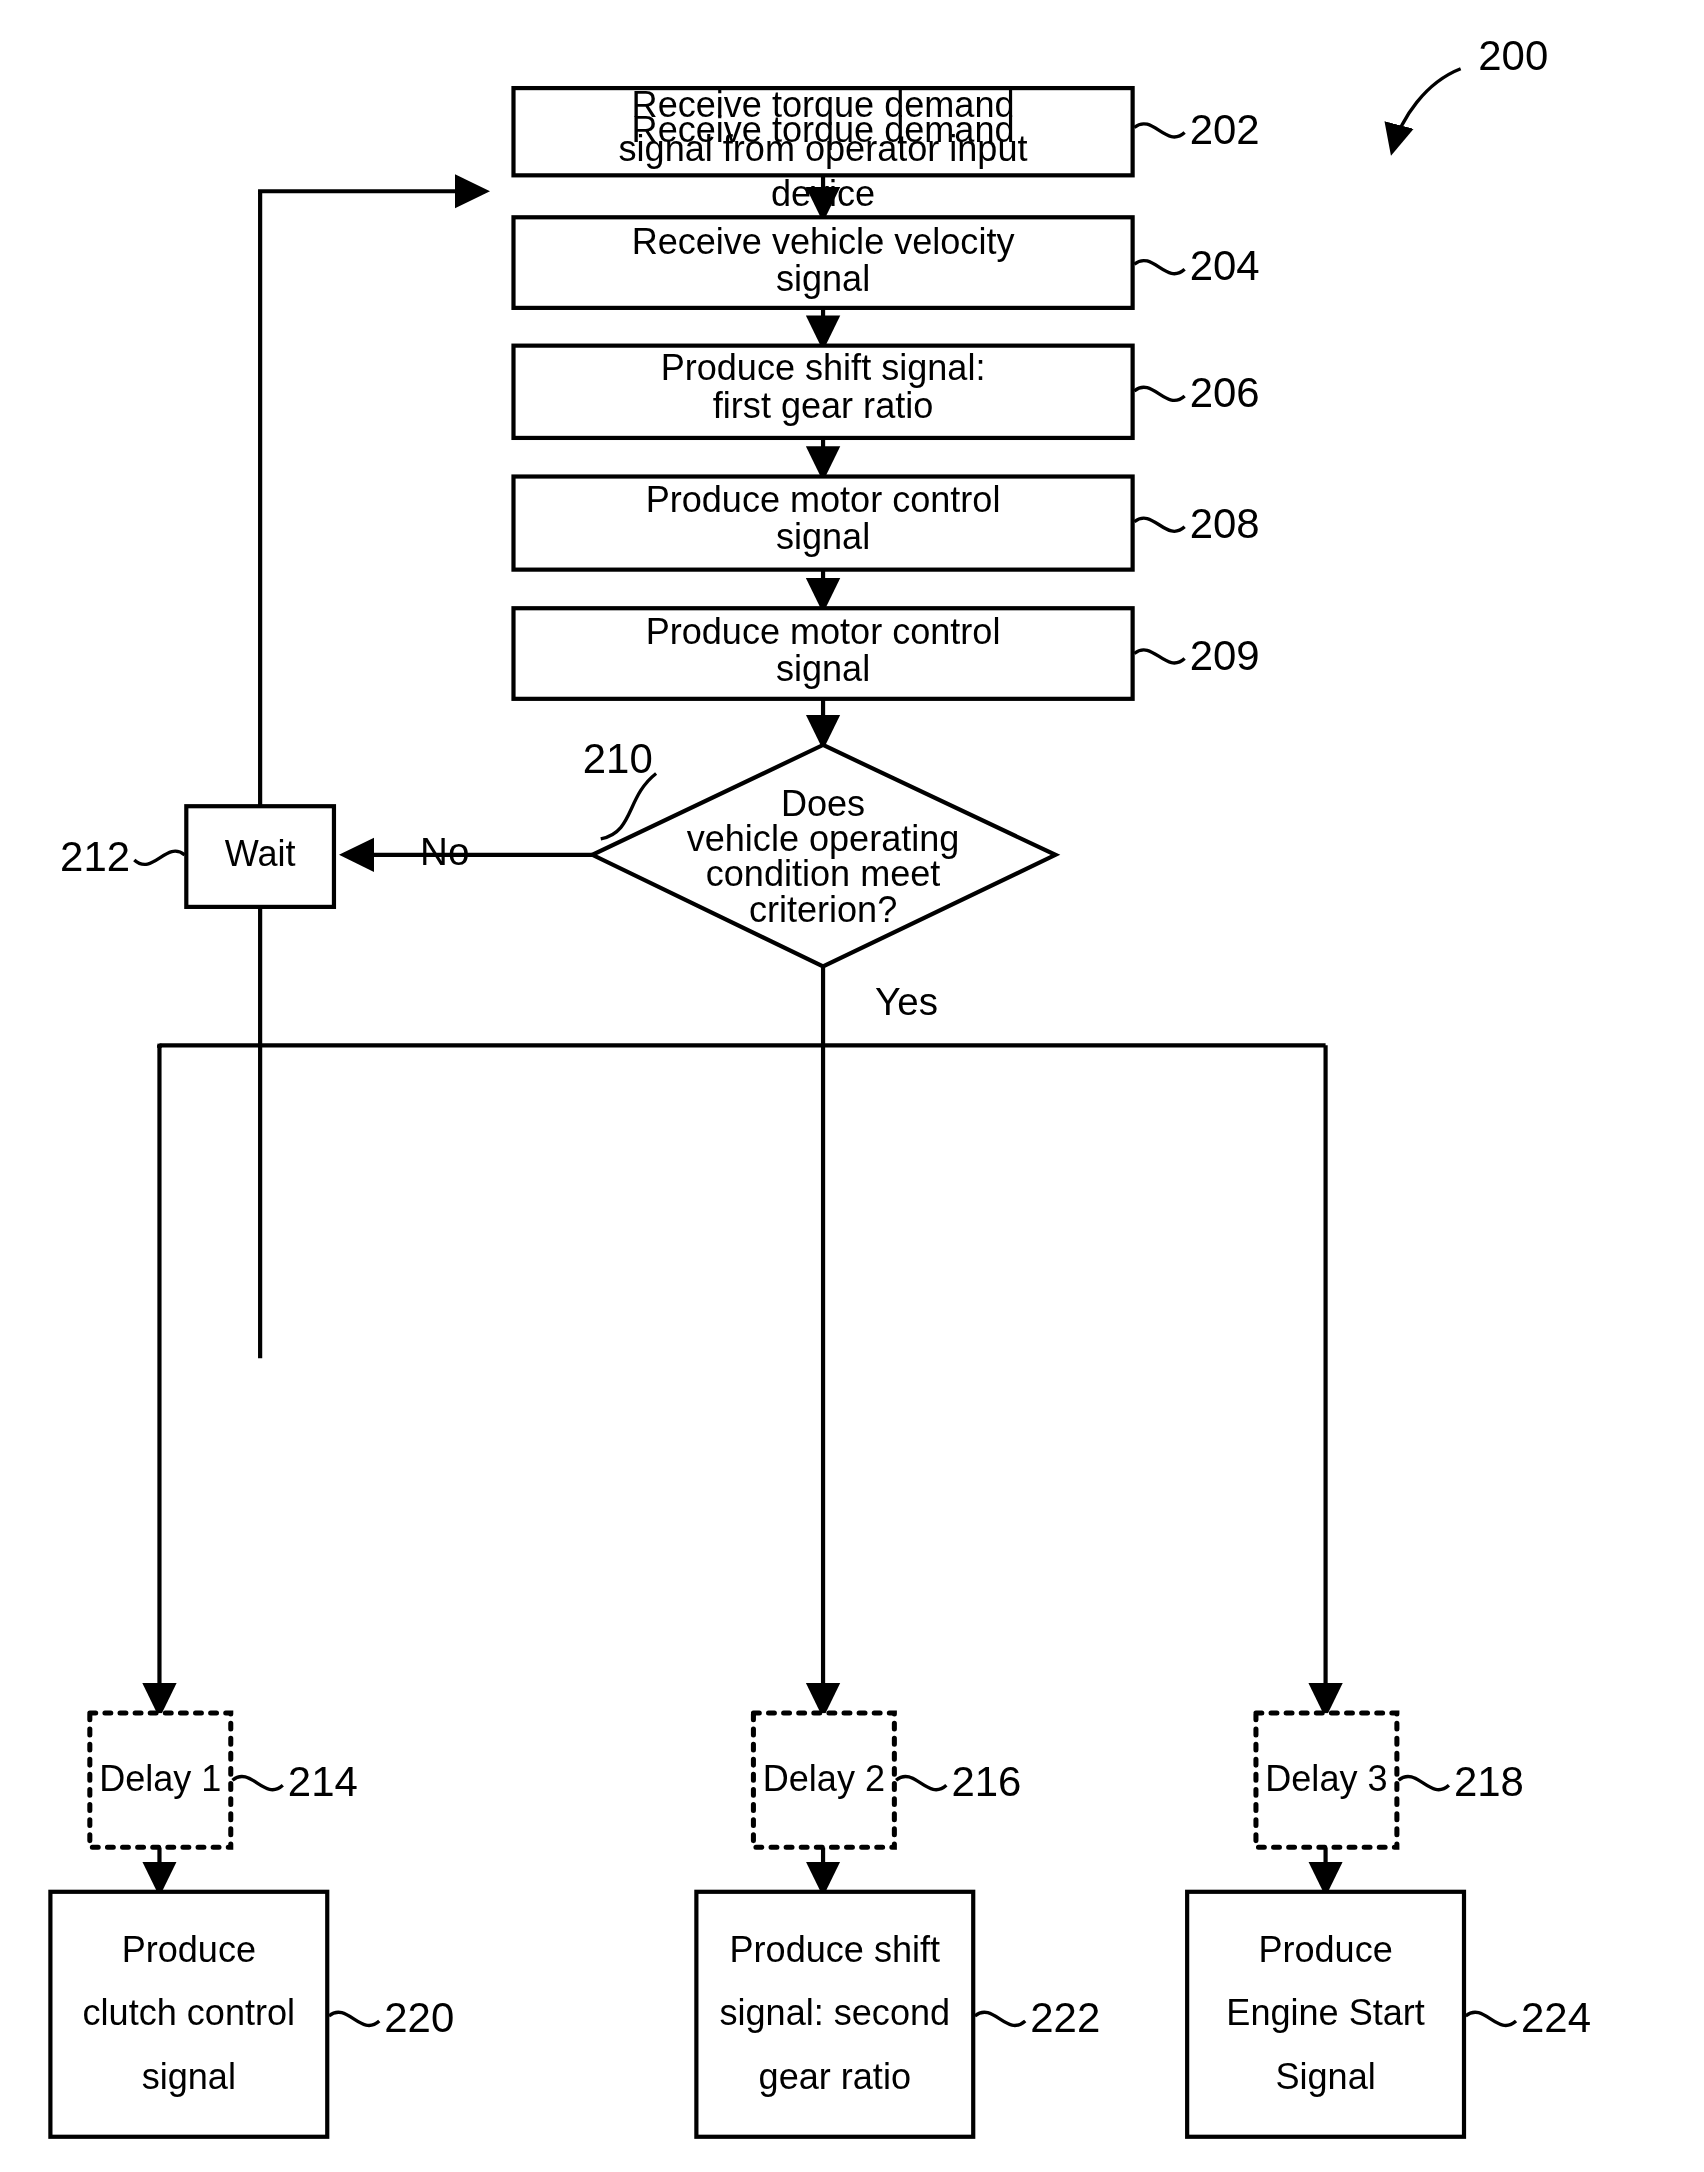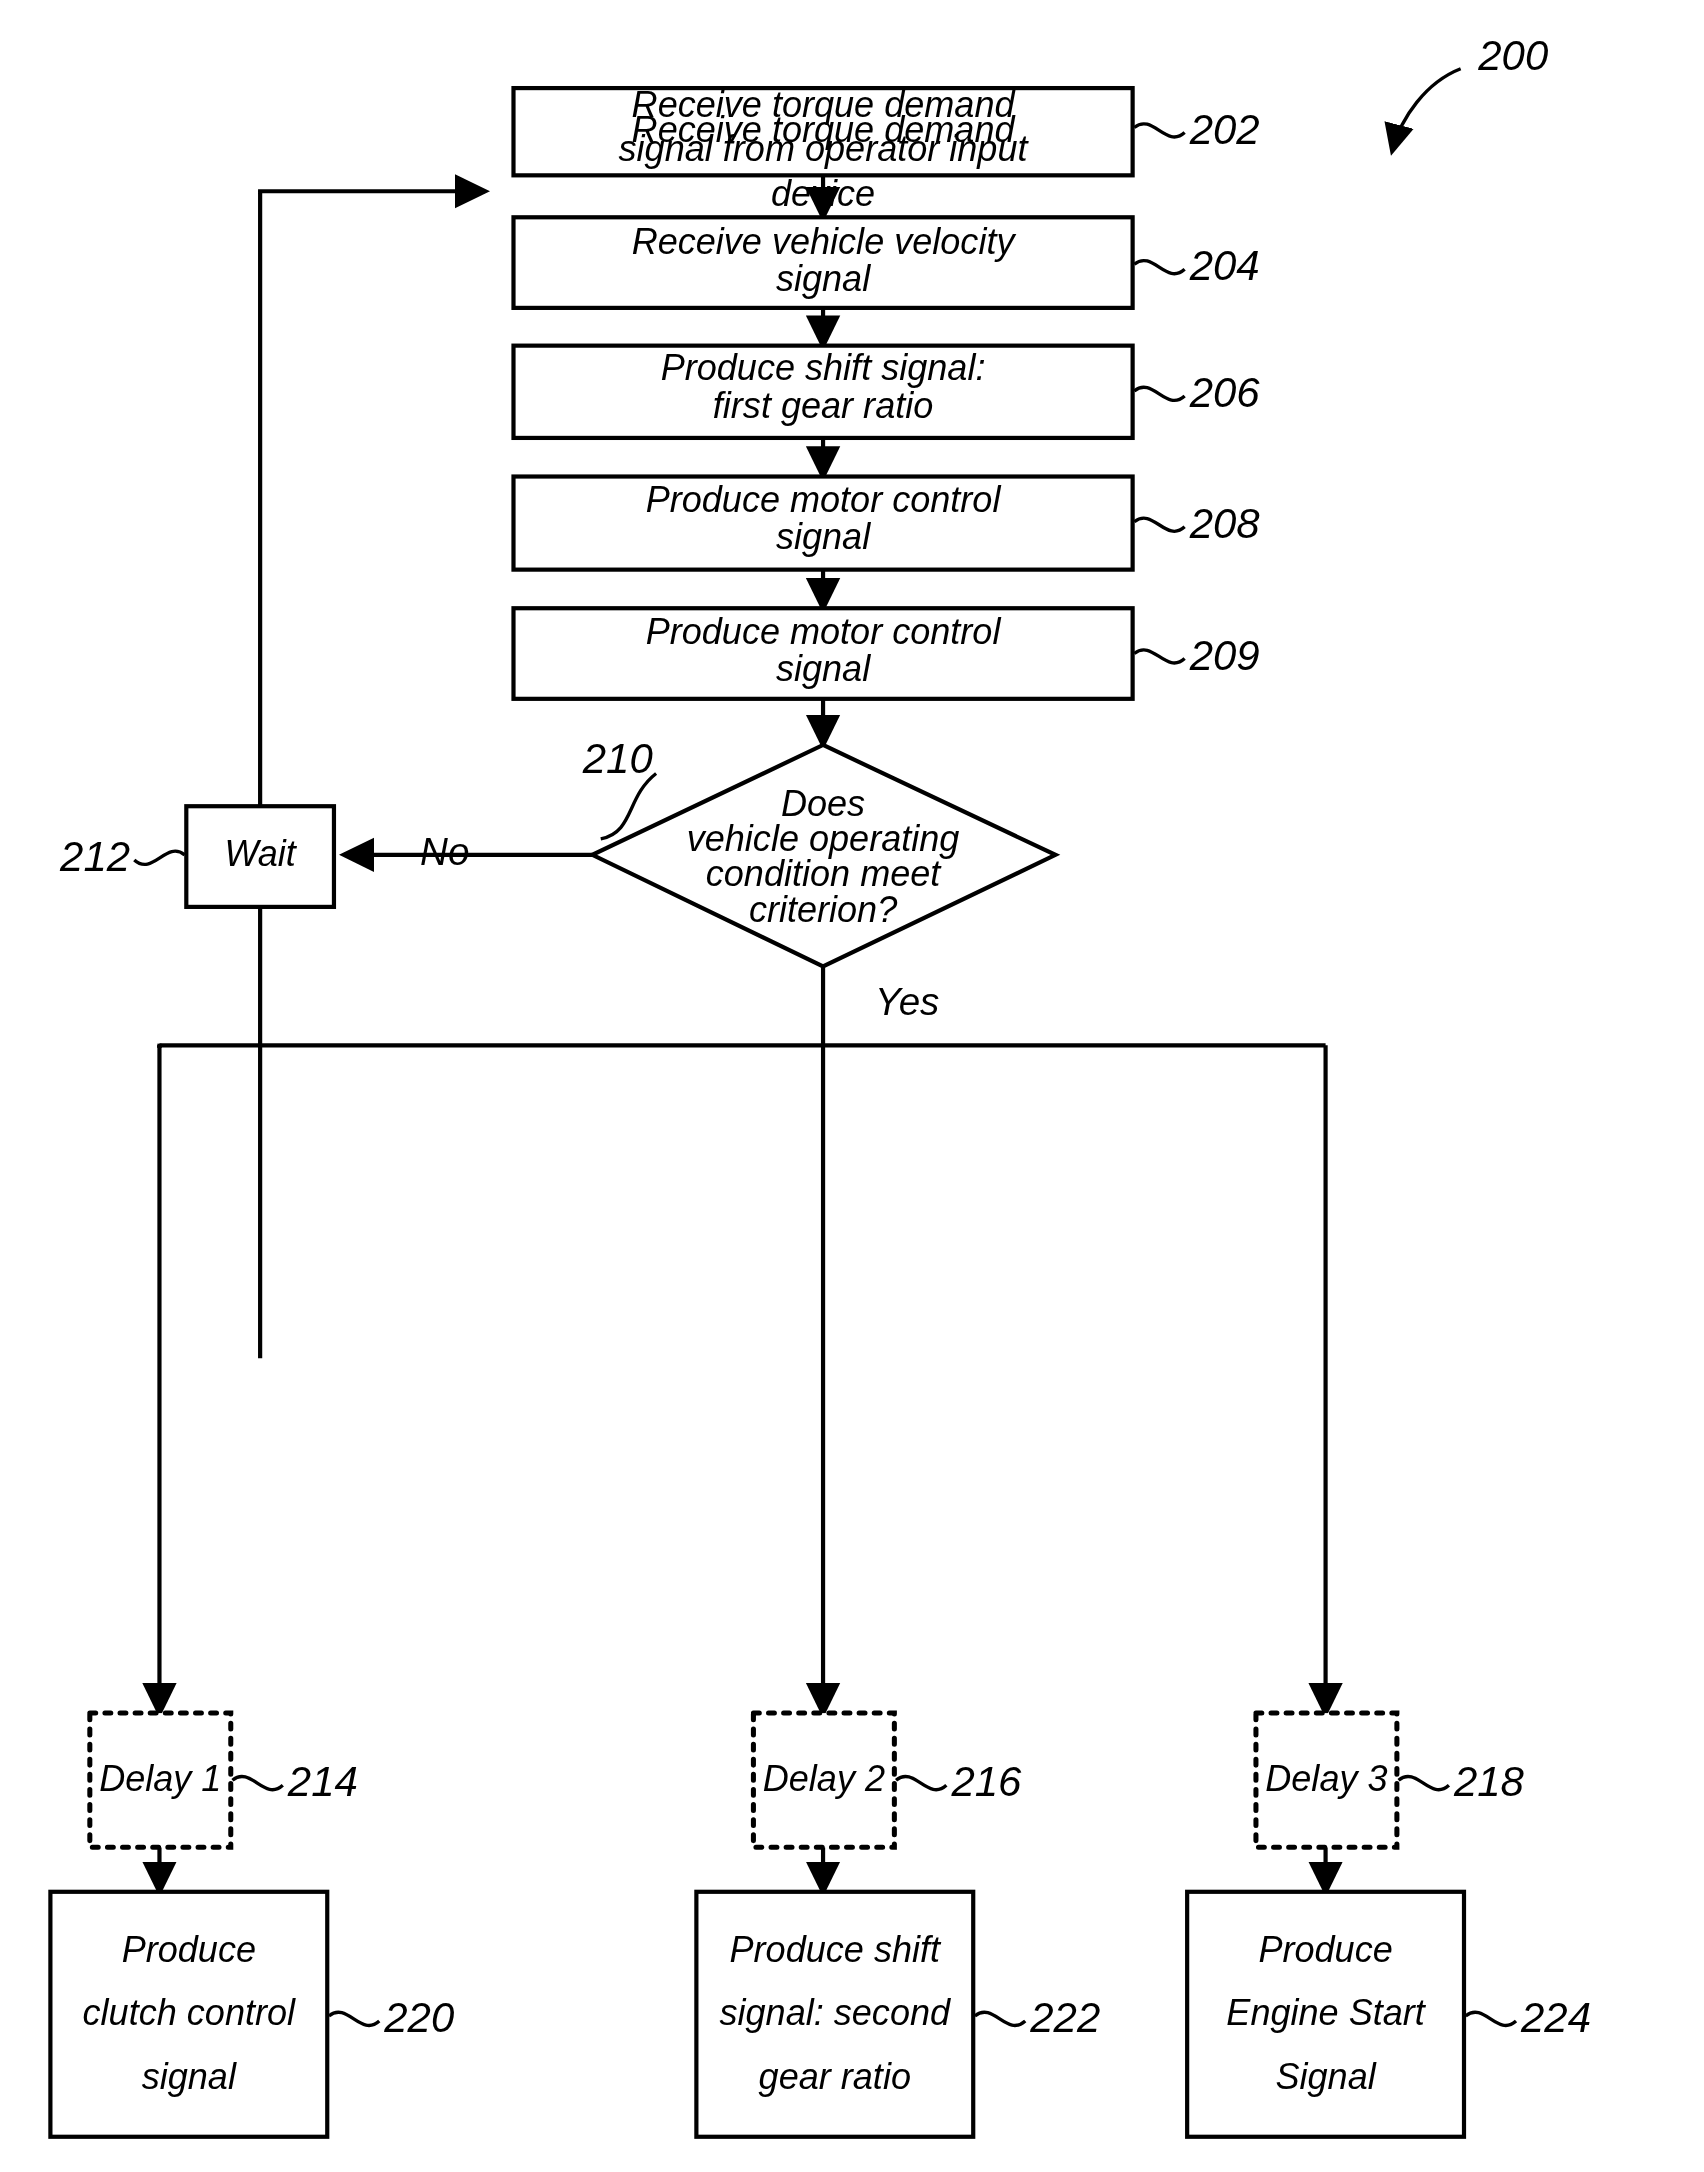--- a/index.html
+++ b/index.html
@@ -7,21 +7,20 @@
     padding: 0;
     background: #ffffff;
   }
   #figure-root {
     position: relative;
     width: 1704px;
     height: 2172px;
     background: #ffffff;
     font-family: "Liberation Sans", sans-serif;
     overflow: hidden;
-    font-style: italic;
   }
   svg.figure-canvas {
     position: absolute;
     left: 0;
     top: 0;
     width: 1704px;
     height: 2172px;
   }
   .node-shape {
     fill: #ffffff;

